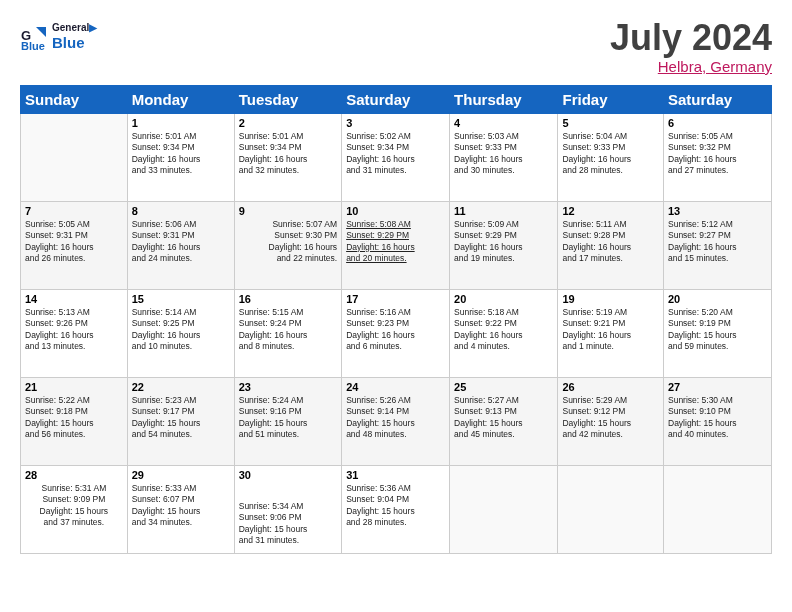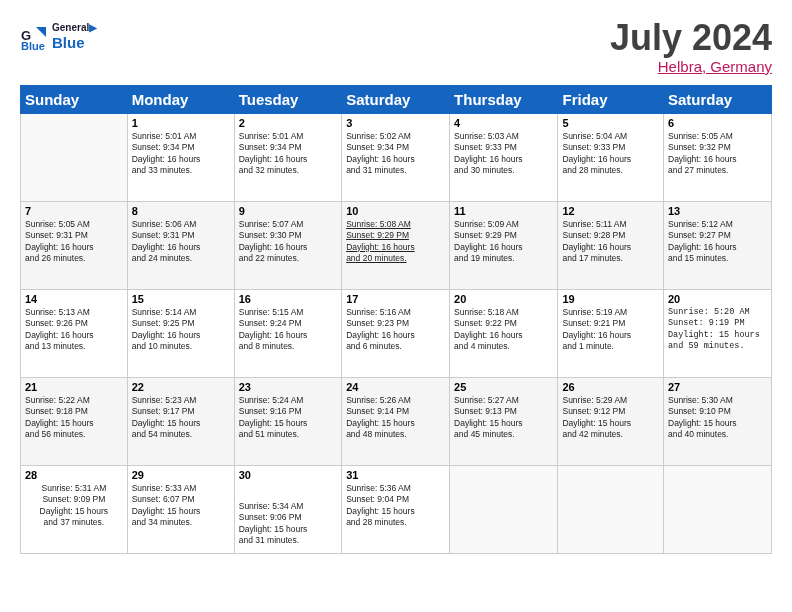--- a/index.html
+++ b/index.html
@@ -180,21 +180,21 @@
           </td>
           <td>
             <div class="day-number">8</div>
             <div class="day-info" style="white-space: pre-line;">Sunrise: 5:06 AM
 Sunset: 9:31 PM
 Daylight: 16 hours
 and 24 minutes.</div>
           </td>
           <td>
             <div class="day-number">9</div>
-            <div class="day-info" style="white-space: pre-line;">Sunrise: 5:07 AM
+            <div class="day-info" style="white-space: pre-line; text-align: right;">Sunrise: 5:07 AM
 Sunset: 9:30 PM
 Daylight: 16 hours
 and 22 minutes.</div>
           </td>
           <td>
             <div class="day-number">10</div>
             <div class="day-info" style="white-space: pre-line; text-decoration: underline;">Sunrise: 5:08 AM
 Sunset: 9:29 PM
 Daylight: 16 hours
 and 20 minutes.</div>
@@ -259,21 +259,21 @@
           </td>
           <td>
             <div class="day-number">19</div>
             <div class="day-info" style="white-space: pre-line;">Sunrise: 5:19 AM
 Sunset: 9:21 PM
 Daylight: 16 hours
 and 1 minute.</div>
           </td>
           <td>
             <div class="day-number">20</div>
-            <div class="day-info" style="white-space: pre-line; font-family: Liberation Mono, monospace;">Sunrise: 5:20 AM
+            <div class="day-info" style="white-space: pre-line;">Sunrise: 5:20 AM
 Sunset: 9:19 PM
 Daylight: 15 hours
 and 59 minutes.</div>
           </td>
         </tr>
         <tr>
           <td>
             <div class="day-number">21</div>
             <div class="day-info" style="white-space: pre-line;">Sunrise: 5:22 AM
 Sunset: 9:18 PM

